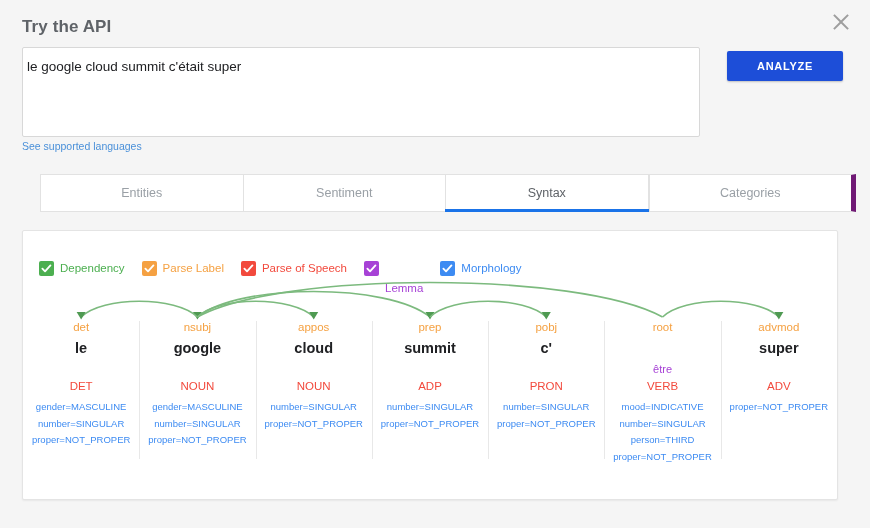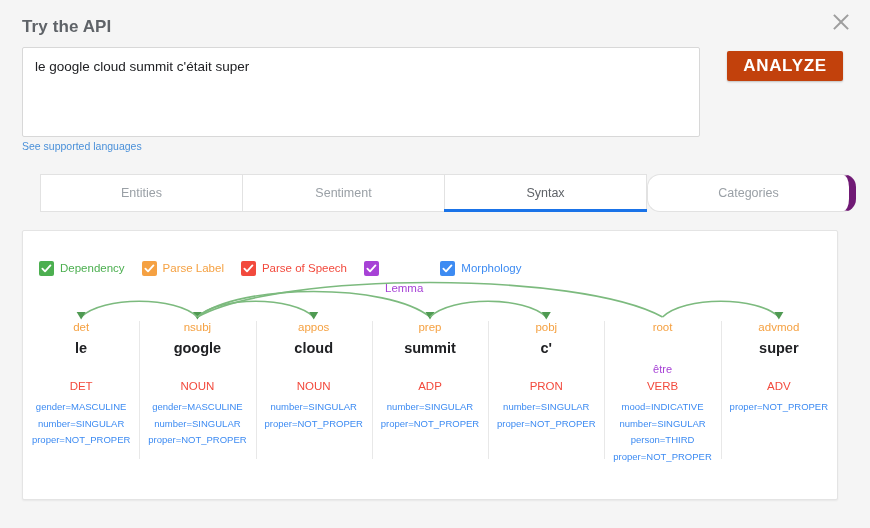--- a/index.html
+++ b/index.html
@@ -24,41 +24,41 @@
   }
   .close-icon svg{display:block;}
 
   .input-area{
     position:absolute;left:22px;top:47px;
     width:678px;height:90px;
     background:#fff;
     border:1px solid #d8d8d8;
     border-radius:2px;
     box-sizing:border-box;
-    padding:10px 12px;
+    padding:10px 4px;
     font-family:"Liberation Sans", sans-serif;
     font-size:13.5px;
     color:#202124;
     resize:none;
     outline:none;
     line-height:18px;
   }
   .supported-link{
     position:absolute;left:22px;top:140px;
     font-size:10.5px;color:#4a90d9;
     text-decoration:none;cursor:pointer;
   }
   .analyze-btn{
     position:absolute;left:727px;top:51px;
     width:116px;height:30px;
-    background:#c2410c;
+    background:#1d4ed8;
     color:#fff;
     border:none;border-radius:2px;
     font-family:"Liberation Sans", sans-serif;
-    font-size:17px;font-weight:bold;
+    font-size:11px;font-weight:bold;
     letter-spacing:.7px;
     cursor:pointer;
     box-shadow:0 1px 2px rgba(0,0,0,.22);
   }
 
   
   .tabs{
     position:absolute;left:40px;top:174px;
     width:816px;height:38px;
     display:flex;
@@ -68,21 +68,21 @@
     background:#fff;
     border:1px solid #e2e2e2;
     border-right:none;
     box-sizing:border-box;
     display:flex;align-items:center;justify-content:center;
     font-size:12.5px;
     color:#9aa0a6;
     cursor:pointer;
     position:relative;
   }
-  .tab:last-child{border-right:7px solid #701a75;border-radius:13px;}
+  .tab:last-child{border-right:5px solid #701a75;}
   .tab.active{
     color:#5f6368;font-weight:normal;
     border-left:1px solid #e2e2e2;
     border-right:1px solid #e2e2e2;
     z-index:2;
   }
   .tab.active:after{
     content:"";position:absolute;left:-1px;right:-1px;bottom:-1px;
     height:3px;background:#1a73e8;
   }

